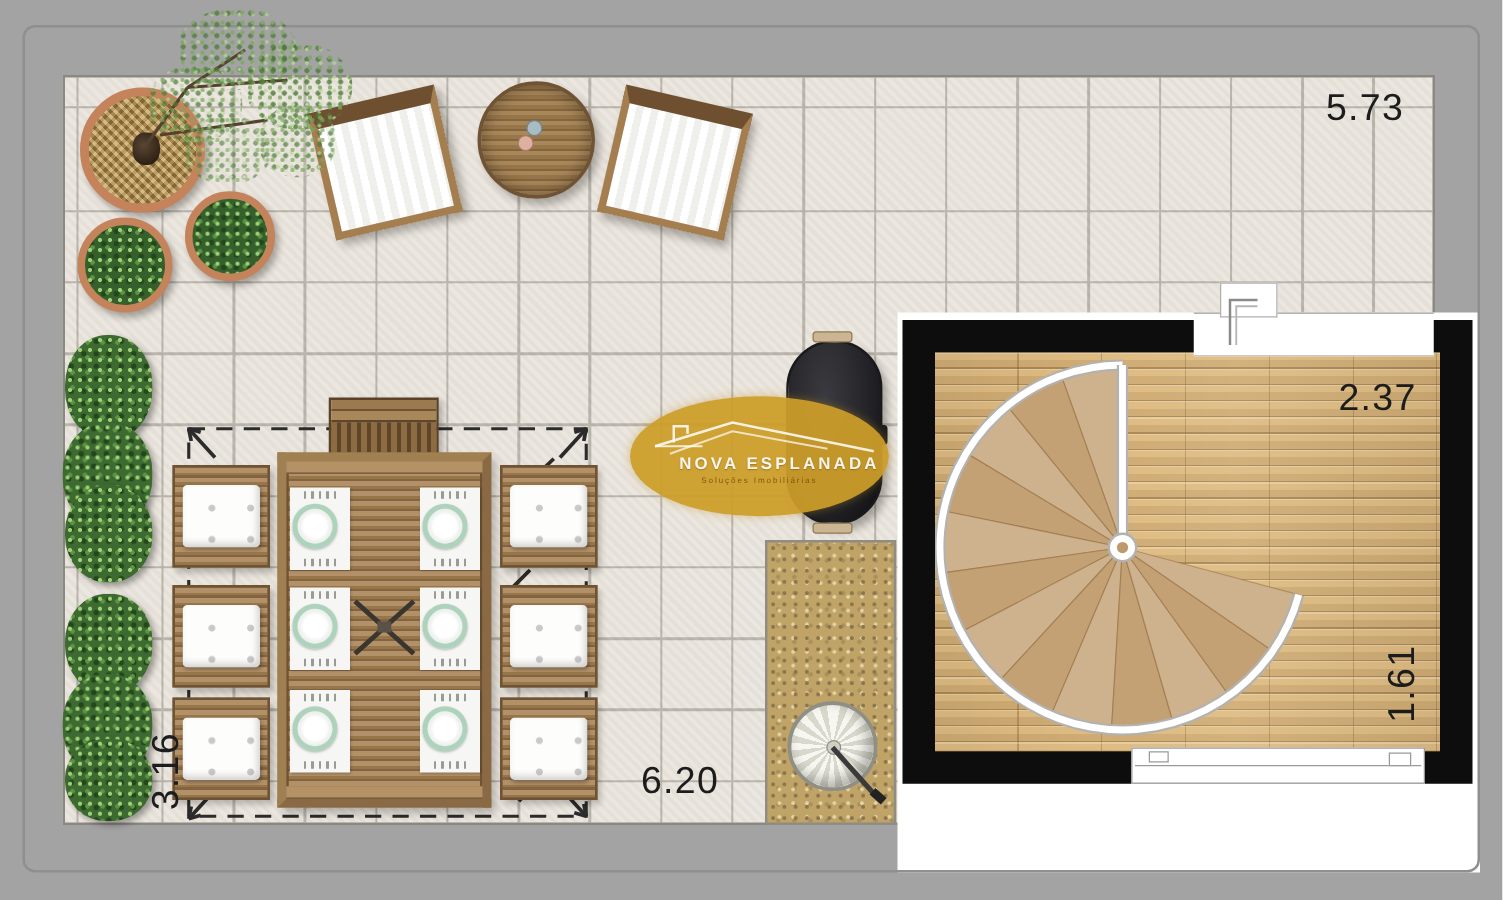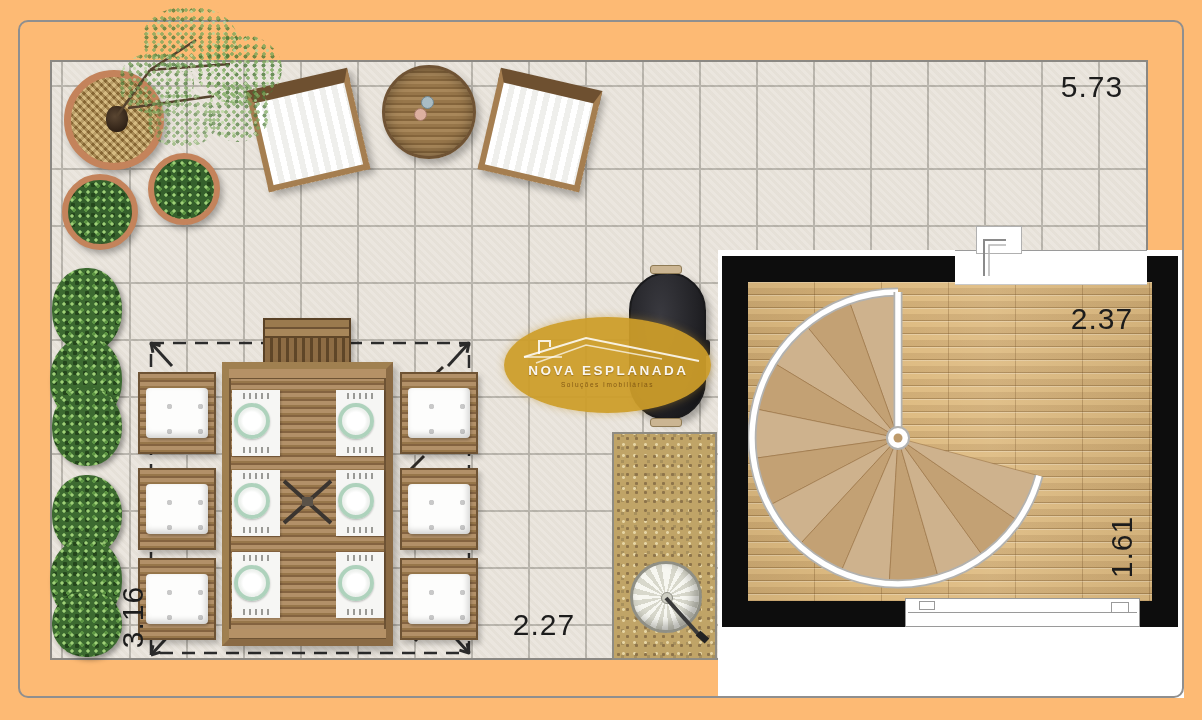--- a/index.html
+++ b/index.html
@@ -1,16 +1,16 @@
 <!DOCTYPE html>
 <html><head>
 <meta charset="utf-8">
 <style>
   html,body{margin:0;padding:0;background:#fff;}
-  #page{position:relative;width:1202px;height:720px;background:#fdba74;overflow:hidden;
+  #page{position:relative;width:1202px;height:720px;background:#a3a3a3;overflow:hidden;
         font-family:"Liberation Sans",sans-serif;}
   #page *{position:absolute;box-sizing:border-box;}
 
   
   .outer-frame{left:18px;top:20px;width:1166px;height:678px;border:2px solid #8f8f8f;
                border-radius:10px;z-index:14;pointer-events:none;}
 
   
   .tiles{left:50px;top:60px;width:1098px;height:600px;z-index:1;
     background-color:#eae5dd;
@@ -122,21 +122,21 @@
 
   
   .dim{z-index:12;color:#1c1c1c;font-size:30px;text-align:center;letter-spacing:1px;}
   .rot{transform:rotate(-90deg);}
   svg.overlay{left:0;top:0;pointer-events:none;}
   #overlay-back{z-index:3;} #overlay-front{z-index:11;}
 
   
   .watermark{left:504px;top:317px;width:207px;height:96px;border-radius:50%;z-index:13;
     background:rgba(205,157,41,.94);box-shadow:0 0 8px rgba(190,145,40,.45);}
-  .wm-title{left:1px;top:46px;width:207px;text-align:center;font-size:13.5px;font-weight:bold;
+  .wm-title{left:16px;top:46px;width:207px;text-align:center;font-size:13.5px;font-weight:bold;
     letter-spacing:2.5px;color:rgba(255,255,255,.93);text-shadow:0 1px 1px rgba(120,80,10,.55);}
   .wm-sub{left:0;top:64px;width:207px;text-align:center;font-size:6.5px;letter-spacing:1.5px;
     color:rgba(125,84,18,.95);}
 </style>
 </head>
 <body>
 
 <div id="page">
 
   <div class="tiles"></div>
@@ -284,21 +284,21 @@
       <line x1="698" y1="633" x2="707" y2="641" stroke="#222" stroke-width="7"></line>
       <line x1="117" y1="116" x2="150" y2="70" stroke="#55422e" stroke-width="2.5"></line>
       <line x1="150" y1="70" x2="196" y2="40" stroke="#55422e" stroke-width="2.5"></line>
       <line x1="150" y1="70" x2="230" y2="64" stroke="#55422e" stroke-width="2.5"></line>
       <line x1="128" y1="108" x2="214" y2="96" stroke="#55422e" stroke-width="2.5"></line>
     </svg>
 
   <div class="dim" style="left:1050px;top:70px;width:84px">5.73</div>
   <div class="dim" style="left:1062px;top:302px;width:80px">2.37</div>
   <div class="dim rot" style="left:1082px;top:530px;width:80px">1.61</div>
-  <div class="dim" style="left:502px;top:608px;width:84px">2.27</div>
+  <div class="dim" style="left:502px;top:608px;width:84px">6.20</div>
   <div class="dim rot" style="left:93px;top:600px;width:80px">3.16</div>
 
   <div class="watermark">
     <svg width="207" height="96" style="left:0;top:0">
       <polyline points="20,40 82,21 195,44" fill="none" stroke="rgba(255,255,255,.85)" stroke-width="2"></polyline>
       <polyline points="32,46 82,28 158,42" fill="none" stroke="rgba(255,255,255,.7)" stroke-width="1.5"></polyline>
       <path d="M35,37 L35,24 L46,24 L46,30" fill="none" stroke="rgba(255,255,255,.85)" stroke-width="2"></path>
       <line x1="20" y1="40" x2="58" y2="40" stroke="rgba(255,255,255,.8)" stroke-width="1.5"></line>
     </svg>
     <div class="wm-title">NOVA ESPLANADA</div>

